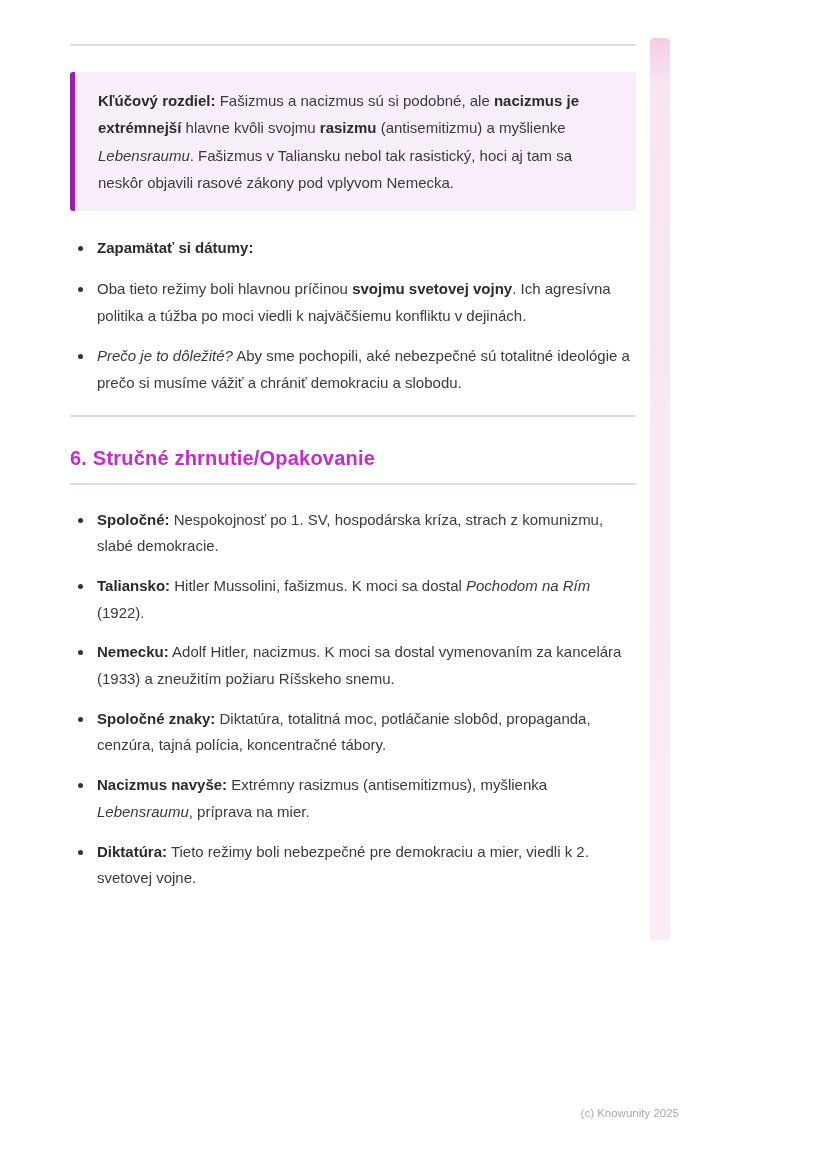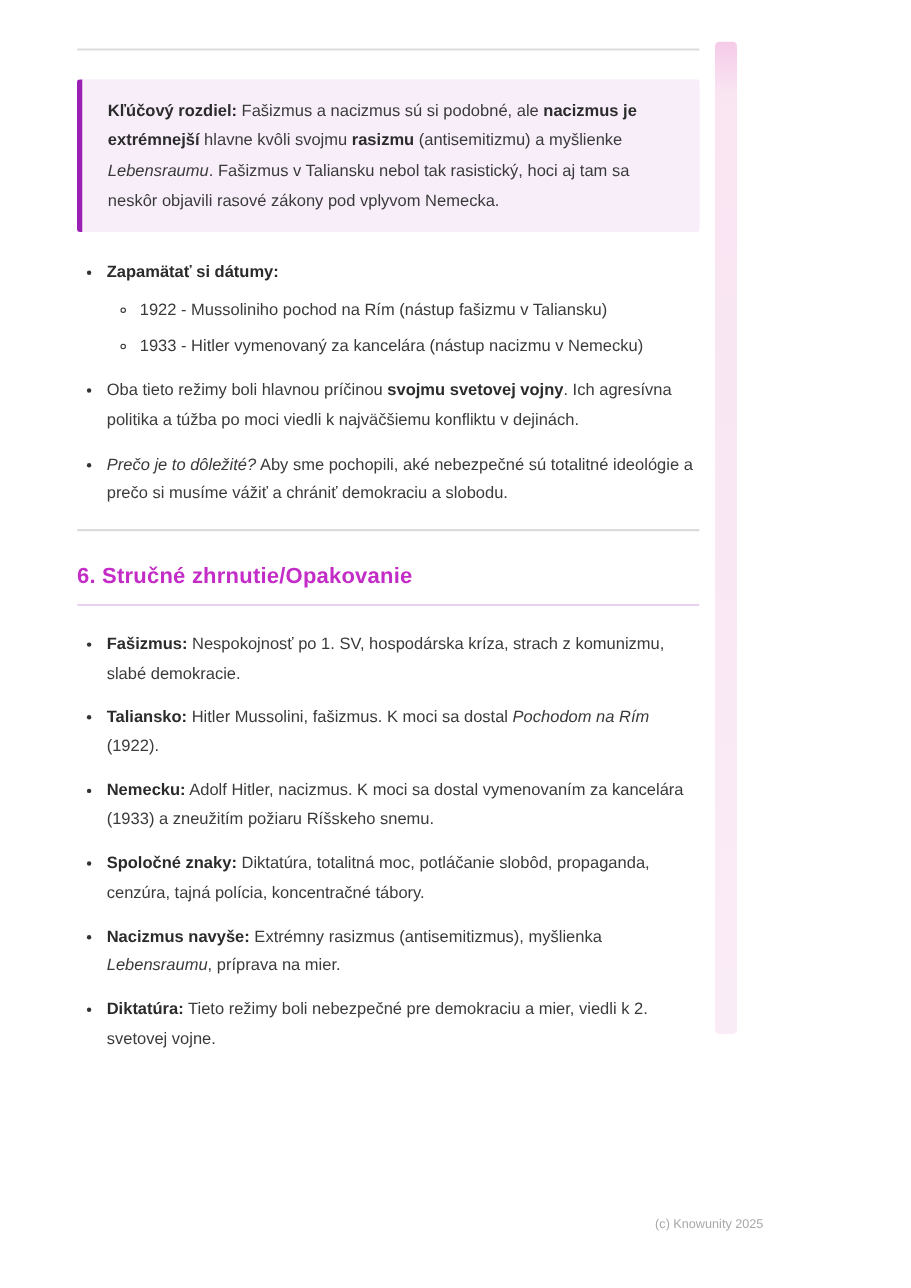--- a/index.html
+++ b/index.html
@@ -75,21 +75,21 @@
     top: 38px;
     right: 62px;
     width: 20px;
     height: 902px;
     border-radius: 4px;
     background: linear-gradient(180deg, #f5cbe8 0%, #f9e4f2 5%, #faecf7 100%);
   }
 
   .footer {
     position: absolute;
-    right: 38px;
+    right: 53px;
     bottom: 52px;
     font-size: 11.5px;
     color: #a8a8a8;
   }
 </style>
 </head>
 <body>
 
 <div class="page">
 
@@ -99,37 +99,33 @@
 
     <hr class="divider divider-top">
 
     <div class="callout">
       <p><span class="seg b">Kľúčový rozdiel:</span><span class="seg"> Fašizmus a nacizmus sú si podobné, ale </span><span class="seg b">nacizmus je extrémnejší</span><span class="seg"> hlavne kvôli svojmu </span><span class="seg b">rasizmu</span><span class="seg"> (antisemitizmu) a myšlienke </span><span class="seg i">Lebensraumu</span><span class="seg">. Fašizmus v Taliansku nebol tak rasistický, hoci aj tam sa neskôr objavili rasové zákony pod vplyvom Nemecka.</span></p>
     </div>
 
     <ul class="list">
       <li>
         <span class="seg b">Zapamätať si dátumy:</span>
-        <ul class="sublist">
-          <li><span class="seg">1922 - Mussoliniho pochod na Rím (nástup fašizmu v Taliansku)</span></li>
-          <li><span class="seg">1933 - Hitler vymenovaný za kancelára (nástup nacizmu v Nemecku)</span></li>
-        </ul>
       </li>
       <li><span class="seg">Oba tieto režimy boli hlavnou príčinou </span><span class="seg b">svojmu svetovej vojny</span><span class="seg">. Ich agresívna politika a túžba po moci viedli k najväčšiemu konfliktu v dejinách.</span></li>
       <li><span class="seg i">Prečo je to dôležité?</span><span class="seg"> Aby sme pochopili, aké nebezpečné sú totalitné ideológie a prečo si musíme vážiť a chrániť demokraciu a slobodu.</span></li>
     </ul>
 
     <hr class="divider divider-section">
 
     <h1 class="section-heading">6. Stručné zhrnutie/Opakovanie</h1>
 
     <hr class="divider divider-heading">
 
     <ul class="list summary">
-      <li><span class="seg b">Fašizmus:</span><span class="seg"> Nespokojnosť po 1. SV, hospodárska kríza, strach z komunizmu, slabé demokracie.</span></li>
+      <li><span class="seg b">Spoločné:</span><span class="seg"> Nespokojnosť po 1. SV, hospodárska kríza, strach z komunizmu, slabé demokracie.</span></li>
       <li><span class="seg b">Taliansko:</span><span class="seg"> Hitler Mussolini, fašizmus. K moci sa dostal </span><span class="seg i">Pochodom na Rím</span><span class="seg"> (1922).</span></li>
       <li><span class="seg b">Nemecku:</span><span class="seg"> Adolf Hitler, nacizmus. K moci sa dostal vymenovaním za kancelára (1933) a zneužitím požiaru Ríšskeho snemu.</span></li>
       <li><span class="seg b">Spoločné znaky:</span><span class="seg"> Diktatúra, totalitná moc, potláčanie slobôd, propaganda, cenzúra, tajná polícia, koncentračné tábory.</span></li>
       <li><span class="seg b">Nacizmus navyše:</span><span class="seg"> Extrémny rasizmus (antisemitizmus), myšlienka </span><span class="seg i">Lebensraumu</span><span class="seg">, príprava na mier.</span></li>
       <li><span class="seg b">Diktatúra:</span><span class="seg"> Tieto režimy boli nebezpečné pre demokraciu a mier, viedli k 2. svetovej vojne.</span></li>
     </ul>
 
   </div>
 
   <div class="footer">(c) Knowunity 2025</div>

